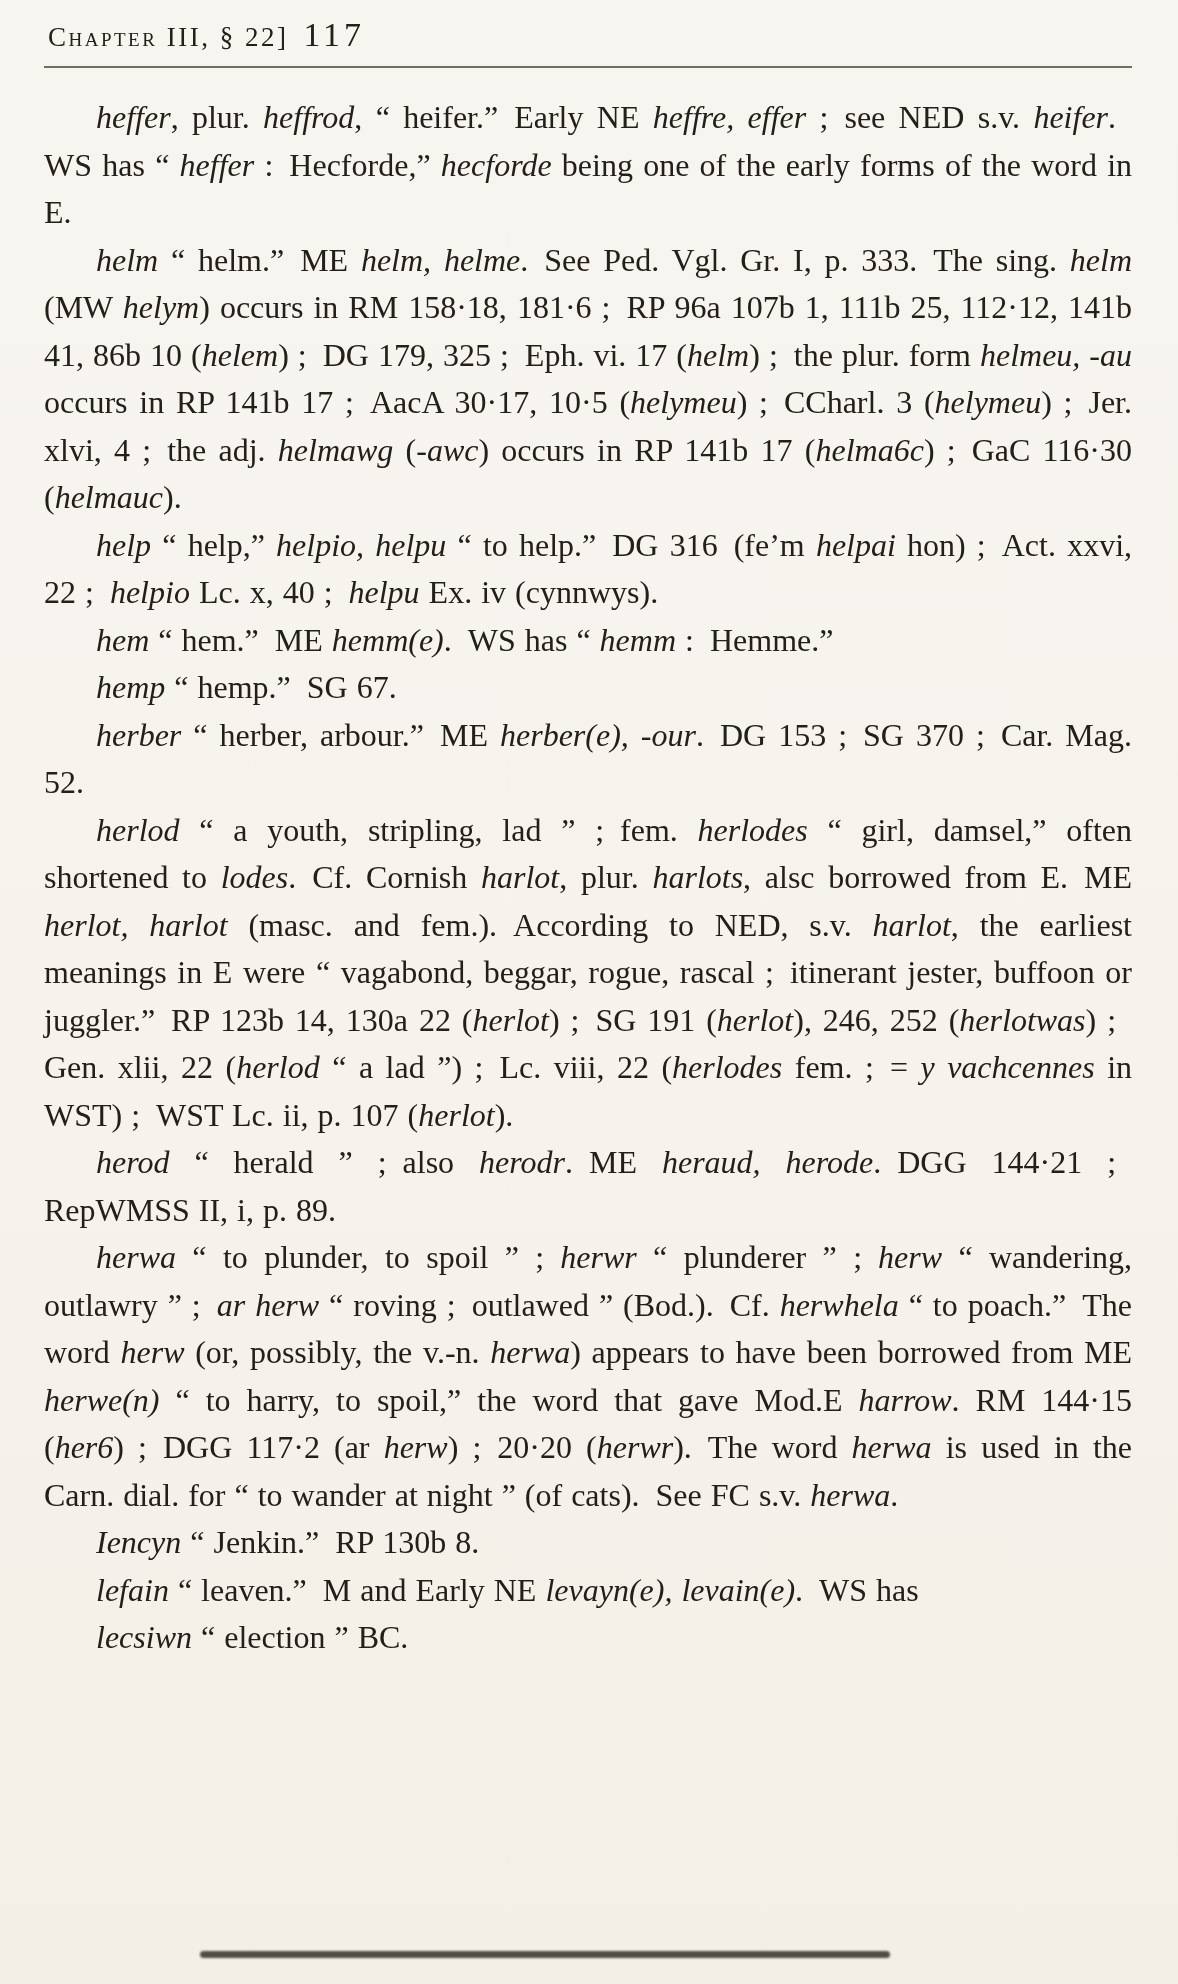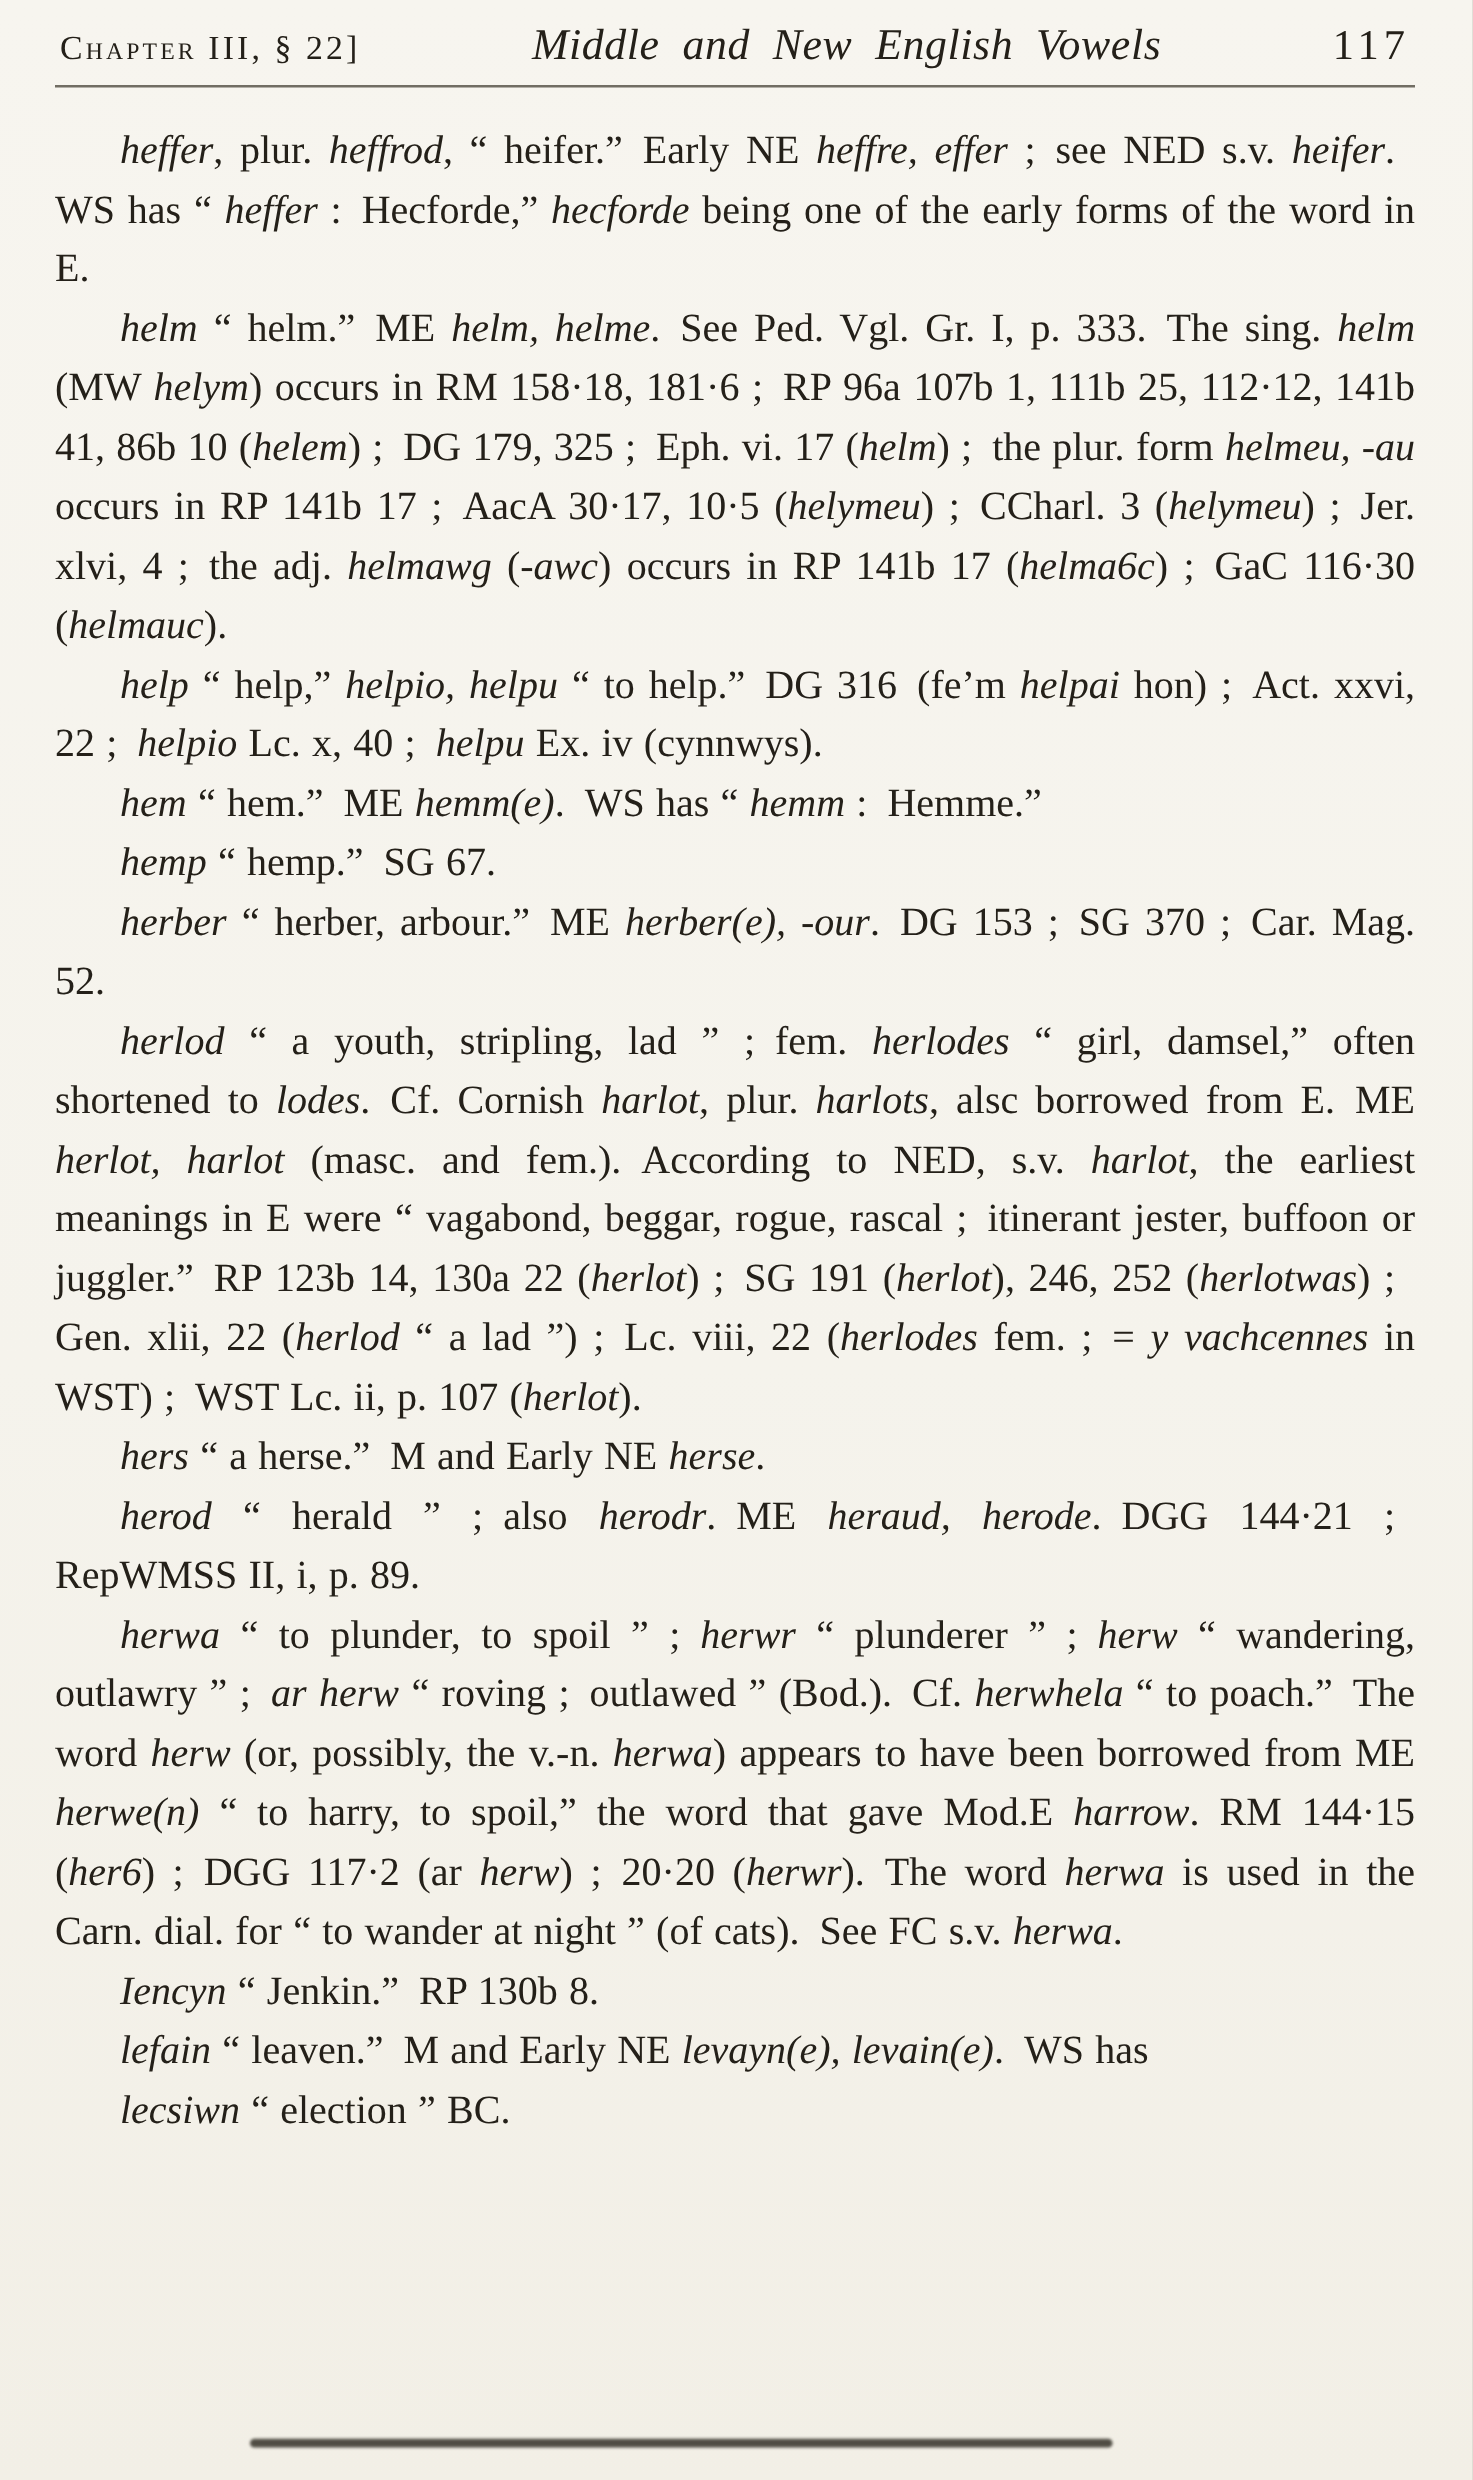--- a/index.html
+++ b/index.html
@@ -69,33 +69,31 @@
     border-radius: 4px;
     filter: blur(1.2px);
   }
 </style>
 </head>
 <body>
 
 <div class="page">
   <header class="running-head">
     <span class="chap">Chapter III, § 22]</span>
-    <span class="rtitle">Middle and New English Vowels</span>
     <span class="folio">117</span>
   </header>
   <hr class="head-rule">
   <main class="text-body">
       <p class="entry"><span class="it">heffer</span><span>, plur. </span><span class="it">heffrod</span><span>, “ heifer.” Early NE </span><span class="it">heffre, effer</span><span> ; see NED s.v. </span><span class="it">heifer</span><span>. WS has “ </span><span class="it">heffer</span><span> : Hecforde,” </span><span class="it">hecforde</span><span> being one of the early forms of the word in E.</span></p>
       <p class="entry"><span class="it">helm</span><span> “ helm.” ME </span><span class="it">helm, helme</span><span>. See Ped. Vgl. Gr. I, p. 333. The sing. </span><span class="it">helm</span><span> (MW </span><span class="it">helym</span><span>) occurs in RM 158·18, 181·6 ; RP 96a 107b 1, 111b 25, 112·12, 141b 41, 86b 10 (</span><span class="it">helem</span><span>) ; DG 179, 325 ; Eph. vi. 17 (</span><span class="it">helm</span><span>) ; the plur. form </span><span class="it">helmeu, -au</span><span> occurs in RP 141b 17 ; AacA 30·17, 10·5 (</span><span class="it">helymeu</span><span>) ; CCharl. 3 (</span><span class="it">helymeu</span><span>) ; Jer. xlvi, 4 ; the adj. </span><span class="it">helmawg</span><span> (</span><span class="it">-awc</span><span>) occurs in RP 141b 17 (</span><span class="it">helma6c</span><span>) ; GaC 116·30 (</span><span class="it">helmauc</span><span>).</span></p>
       <p class="entry"><span class="it">help</span><span> “ help,” </span><span class="it">helpio, helpu</span><span> “ to help.” DG 316 (fe’m </span><span class="it">helpai</span><span> hon) ; Act. xxvi, 22 ; </span><span class="it">helpio</span><span> Lc. x, 40 ; </span><span class="it">helpu</span><span> Ex. iv (cynnwys).</span></p>
       <p class="entry"><span class="it">hem</span><span> “ hem.” ME </span><span class="it">hemm(e)</span><span>. WS has “ </span><span class="it">hemm</span><span> : Hemme.”</span></p>
       <p class="entry"><span class="it">hemp</span><span> “ hemp.” SG 67.</span></p>
       <p class="entry"><span class="it">herber</span><span> “ herber, arbour.” ME </span><span class="it">herber(e), -our</span><span>. DG 153 ; SG 370 ; Car. Mag. 52.</span></p>
       <p class="entry"><span class="it">herlod</span><span> “ a youth, stripling, lad ” ; fem. </span><span class="it">herlodes</span><span> “ girl, damsel,” often shortened to </span><span class="it">lodes</span><span>. Cf. Cornish </span><span class="it">harlot</span><span>, plur. </span><span class="it">harlots</span><span>, alsc borrowed from E. ME </span><span class="it">herlot, harlot</span><span> (masc. and fem.). According to NED, s.v. </span><span class="it">harlot</span><span>, the earliest meanings in E were “ vagabond, beggar, rogue, rascal ; itinerant jester, buffoon or juggler.” RP 123b 14, 130a 22 (</span><span class="it">herlot</span><span>) ; SG 191 (</span><span class="it">herlot</span><span>), 246, 252 (</span><span class="it">herlotwas</span><span>) ; Gen. xlii, 22 (</span><span class="it">herlod</span><span> “ a lad ”) ; Lc. viii, 22 (</span><span class="it">herlodes</span><span> fem. ; = </span><span class="it">y vachcennes</span><span> in WST) ; WST Lc. ii, p. 107 (</span><span class="it">herlot</span><span>).</span></p>
-      <p class="entry"><span class="it">hers</span><span> “ a herse.” M and Early NE </span><span class="it">herse</span><span>.</span></p>
       <p class="entry"><span class="it">herod</span><span> “ herald ” ; also </span><span class="it">herodr</span><span>. ME </span><span class="it">heraud, herode</span><span>. DGG 144·21 ; RepWMSS II, i, p. 89.</span></p>
       <p class="entry"><span class="it">herwa</span><span> “ to plunder, to spoil ” ; </span><span class="it">herwr</span><span> “ plunderer ” ; </span><span class="it">herw</span><span> “ wandering, outlawry ” ; </span><span class="it">ar herw</span><span> “ roving ; outlawed ” (Bod.). Cf. </span><span class="it">herwhela</span><span> “ to poach.” The word </span><span class="it">herw</span><span> (or, possibly, the v.-n. </span><span class="it">herwa</span><span>) appears to have been borrowed from ME </span><span class="it">herwe(n)</span><span> “ to harry, to spoil,” the word that gave Mod.E </span><span class="it">harrow</span><span>. RM 144·15 (</span><span class="it">her6</span><span>) ; DGG 117·2 (ar </span><span class="it">herw</span><span>) ; 20·20 (</span><span class="it">herwr</span><span>). The word </span><span class="it">herwa</span><span> is used in the Carn. dial. for “ to wander at night ” (of cats). See FC s.v. </span><span class="it">herwa</span><span>.</span></p>
       <p class="entry"><span class="it">Iencyn</span><span> “ Jenkin.” RP 130b 8.</span></p>
       <p class="entry"><span class="it">lefain</span><span> “ leaven.” M and Early NE </span><span class="it">levayn(e), levain(e)</span><span>. WS has</span></p>
       <p class="entry"><span class="it">lecsiwn</span><span> “ election ” BC.</span></p>
     </main>
   <div class="scan-artifact"></div>
 </div>
 
 </body></html>

